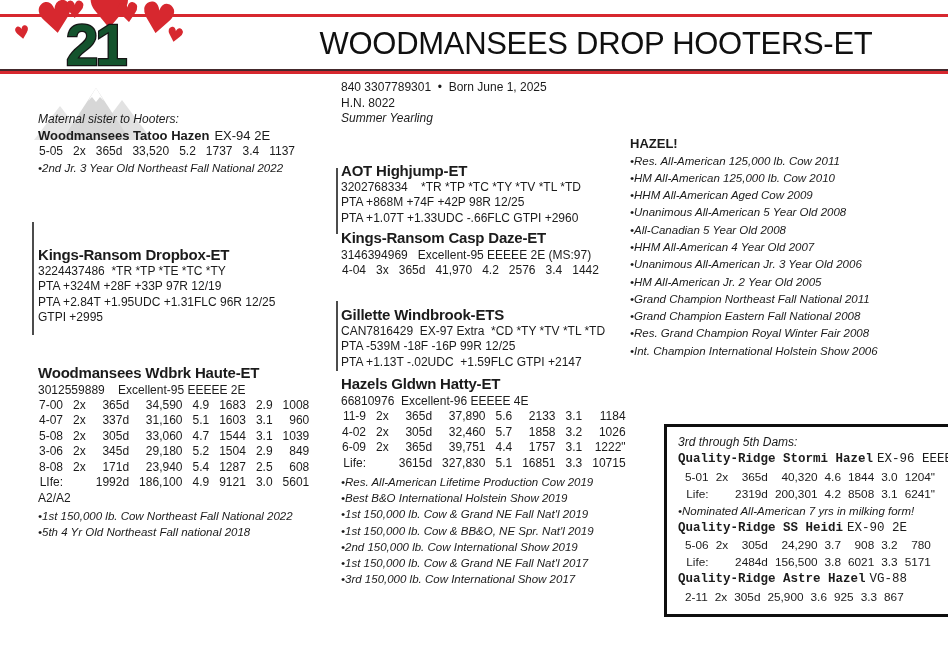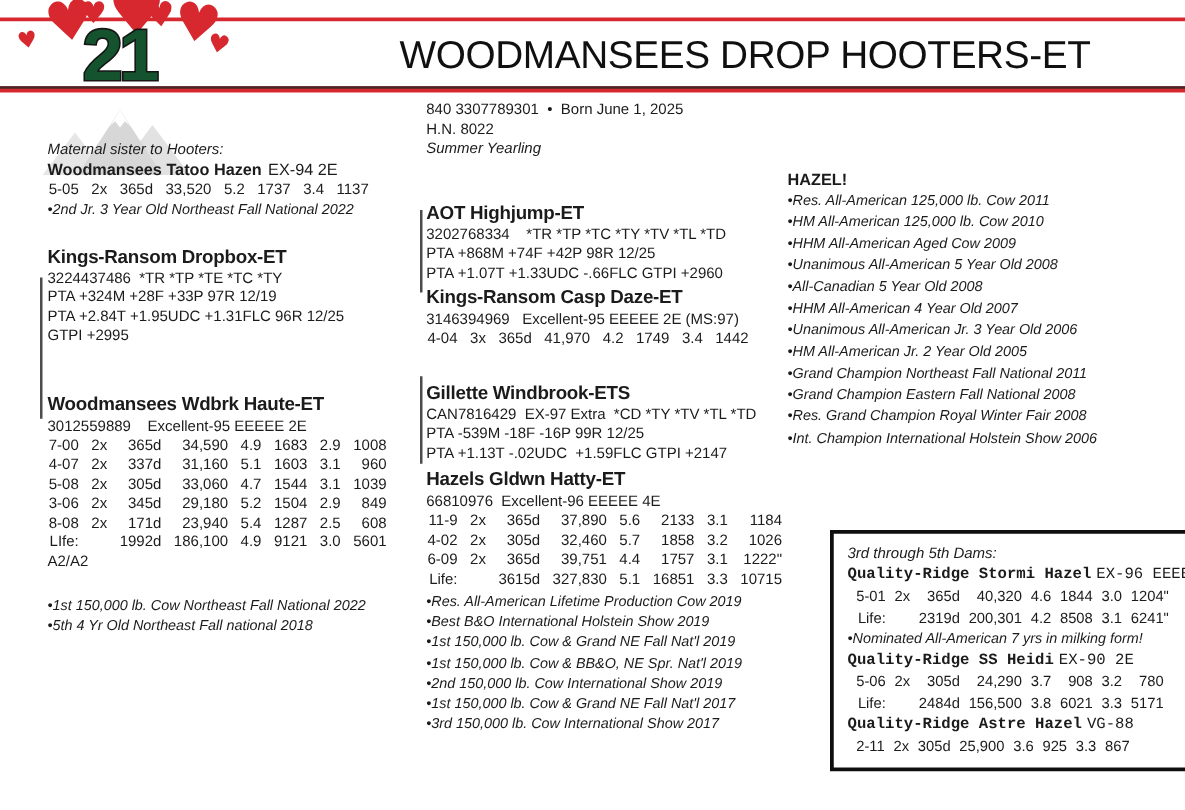--- a/index.html
+++ b/index.html
@@ -53,23 +53,23 @@
   .bullets-italic { font-style:italic; font-size:11.5px; }
   .bullets-italic > div { line-height:16.2px; white-space:nowrap; }
   .col-right .bullets-italic > div { line-height:17.3px; }
 
   .rectable { display:table; font-size:12px; }
   .rectable .trow { display:table-row; }
   .tcell { display:table-cell; text-align:right; padding:0 0 0 10px; line-height:15.5px; white-space:pre; }
   .tcell:first-child { padding-left:1px; text-align:right; }
 
   .mt-note    { margin-top:2px; }
-  .mt-dropbox { margin-top:20px; }
+  .mt-dropbox { margin-top:69px; }
   .mt-haute   { margin-top:37px; }
-  .mt-lbul    { margin-top:20px; }
+  .mt-lbul    { margin-top:2px; }
   .mt-aot     { margin-top:34px; }
   .mt-casp    { margin-top:2px; }
   .mt-gil     { margin-top:26px; }
   .mt-hatty   { margin-top:4px; }
   .mt-mbul    { margin-top:3px; }
 
   
   .dams-box {
     position:absolute; left:621px; top:424px; width:349px; z-index:1;
     border:3px solid #0e0e0e; padding:7px 6px 8px 11px; background:#fff;margin-left:43px;
@@ -225,21 +225,21 @@
 
     <div class="heading15 mt-casp">Kings-Ransom Casp Daze-ET</div>
     <div class="idline">3146394969   Excellent-95 EEEEE 2E (MS:97)</div>
     <div class="rectable">
         <div class="trow">
           <span class="tcell">4-04</span>
           <span class="tcell">3x</span>
           <span class="tcell">365d</span>
           <span class="tcell">41,970</span>
           <span class="tcell">4.2</span>
-          <span class="tcell">1749</span>
+          <span class="tcell">2576</span>
           <span class="tcell">3.4</span>
           <span class="tcell">1442</span>
         </div>
       </div>
 
     <div class="heading15 mt-gil">Gillette Windbrook-ETS</div>
     <div>
         <div class="dataline">CAN7816429  EX-97 Extra  *CD *TY *TV *TL *TD</div>
         <div class="dataline">PTA -539M -18F -16P 99R 12/25</div>
         <div class="dataline">PTA +1.13T -.02UDC  +1.59FLC GTPI +2147</div>

